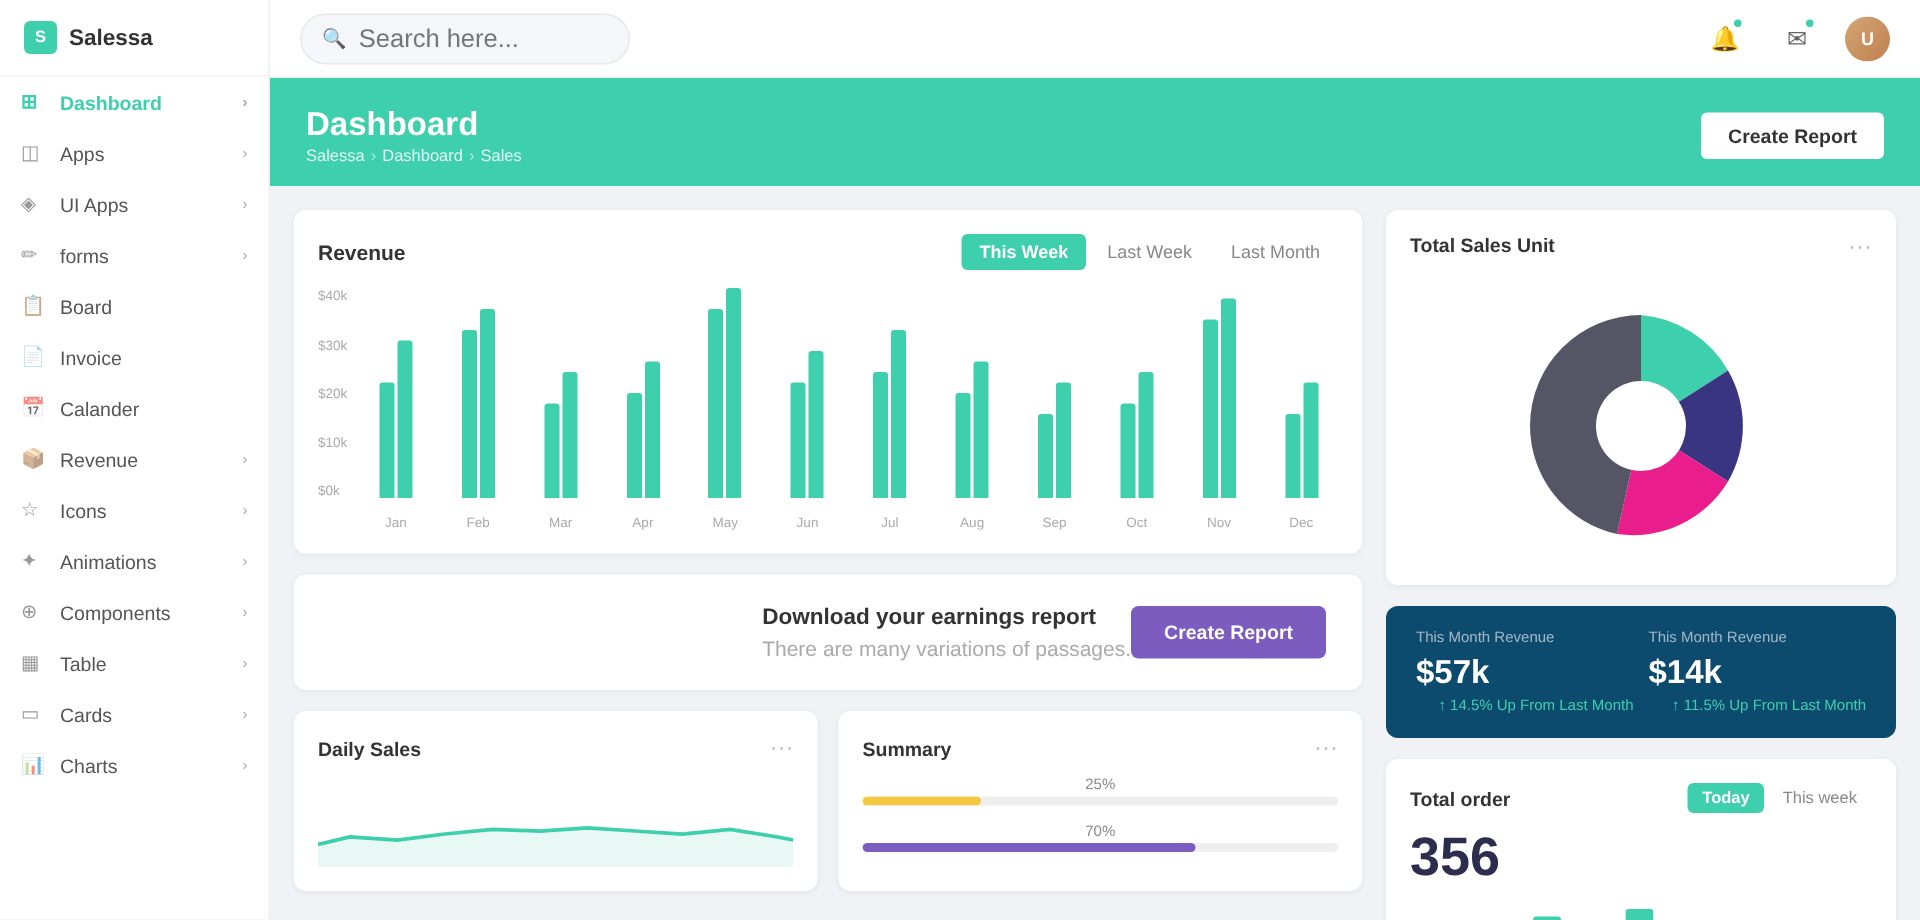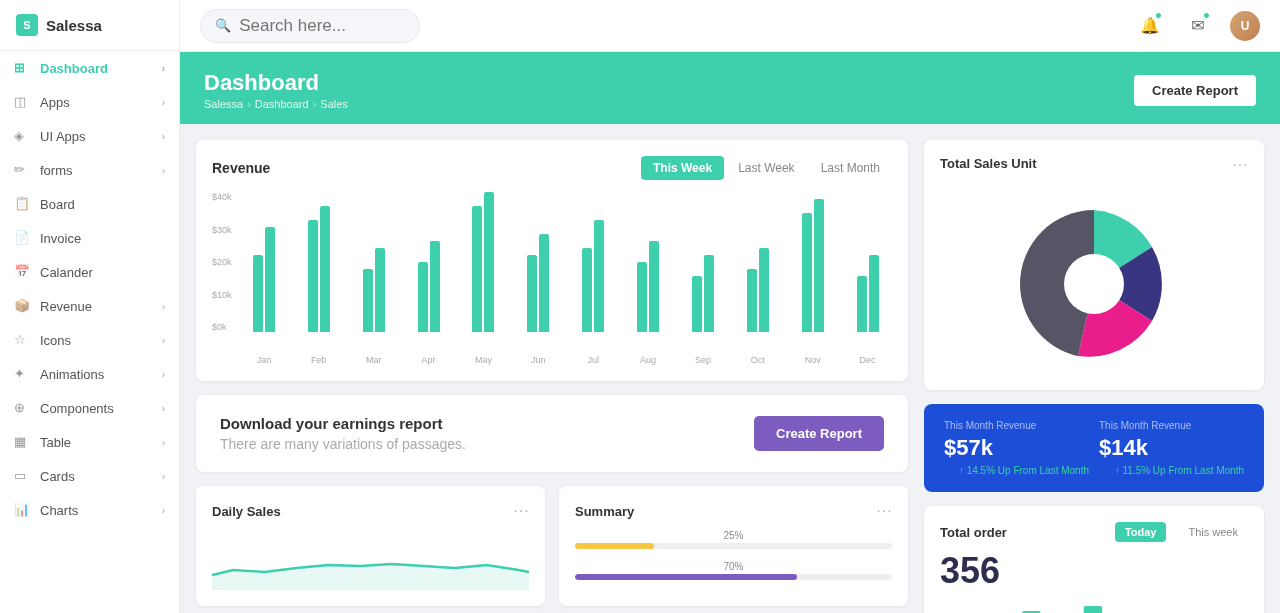--- a/index.html
+++ b/index.html
@@ -235,34 +235,34 @@
       gap: 2px;
     }
     .bar {
       width: 10px;
       background: #3ecfad;
       border-radius: 2px 2px 0 0;
     }
     .x-labels {
       display: flex;
       gap: 6px;
-      margin-top: 23px;
+      margin-top: 11px;
     }
     .x-label {
       flex: 1;
       text-align: center;
       font-size: 9px;
       color: #aaa;
     }
 
     
     .earnings-card {
       display: flex;
       align-items: center;
-      justify-content: space-between;
+      justify-content: flex-end;
       padding: 20px 24px;
     }
     .earnings-text h3 { font-size: 15px; font-weight: 700; color: #333; }
     .earnings-text p { font-size: 14px; color: #aaa; margin-top: 4px; }
     .btn-create-report2 {
       background: #7c5cbf;
       color: #fff;
       border: none;
       padding: 10px 22px;
       border-radius: 5px;
@@ -312,21 +312,21 @@
     .donut-menu { color: #bbb; cursor: pointer; }
     .donut-container {
       display: flex;
       justify-content: center;
       align-items: center;
       height: 180px;
     }
 
     
     .stats-card {
-      background: #1d4ed8;
+      background: #0c4a6e;
       border-radius: 8px;
       padding: 16px 20px;
       display: grid;
       grid-template-columns: 1fr 1fr;
       gap: 10px;
     }
     .stat-block {}
     .stat-label { font-size: 10px; color: rgba(255,255,255,0.6); margin-bottom: 4px; }
     .stat-value { font-size: 22px; font-weight: 700; color: #fff; }
     .stat-change { font-size: 10px; margin-top: 4px; text-align: right; }
@@ -334,21 +334,21 @@
 
     
     .order-card {}
     .order-header {
       display: flex;
       align-items: center;
       justify-content: space-between;
       margin-bottom: 8px;
     }
     .order-title { font-size: 13px; font-weight: 600; color: #333; }
-    .order-tabs { display: flex; gap: 12px; }
+    .order-tabs { display: flex; gap: 2px; }
     .order-tab {
       padding: 4px 10px;
       border: none;
       background: transparent;
       font-size: 11px;
       cursor: pointer;
       color: #888;
       border-radius: 4px;
     }
     .order-tab.active { background: #3ecfad; color: #fff; font-weight: 600; }

